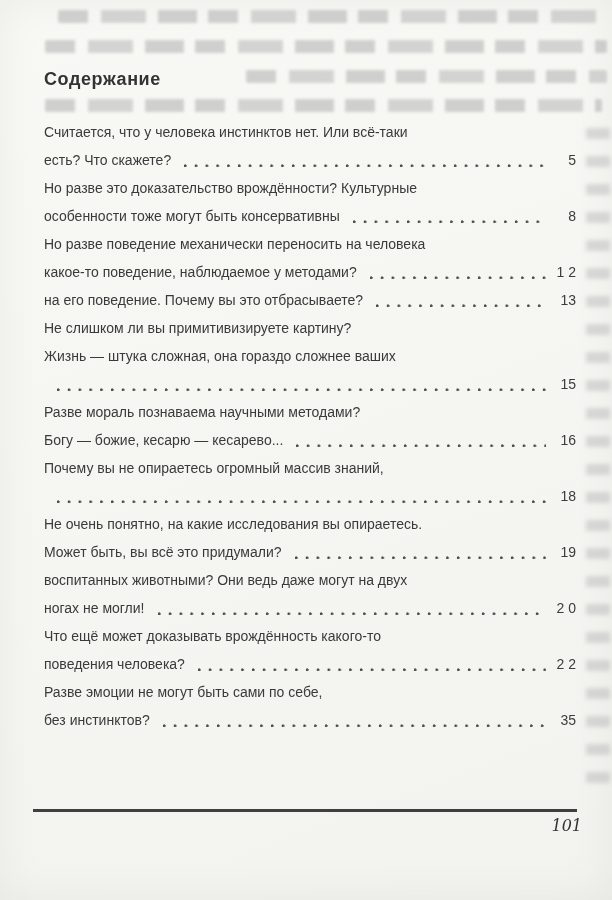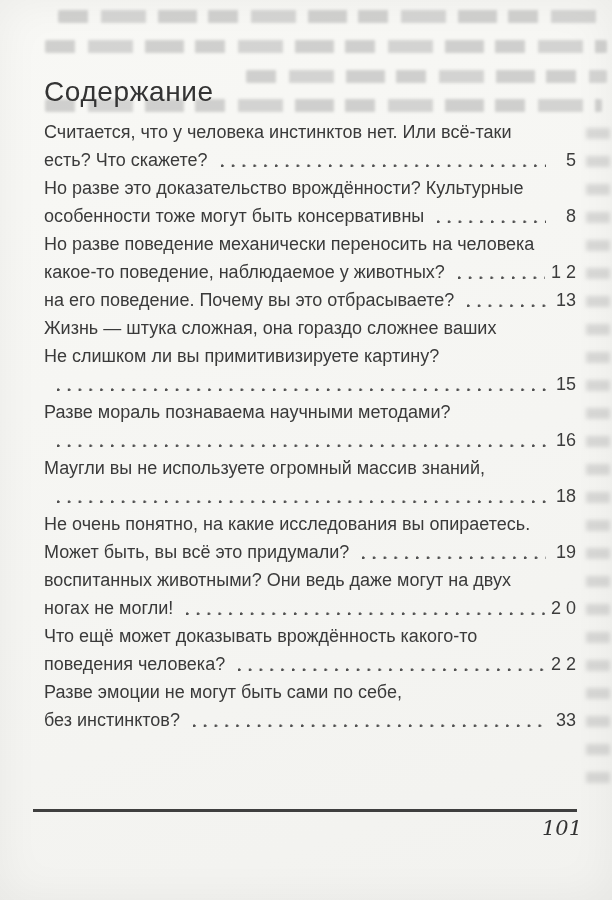--- a/index.html
+++ b/index.html
@@ -27,44 +27,44 @@
   .b3{left:246px;right:5px;top:70px;}
   .b4{left:45px;right:10px;top:99px;}
   .bleed-right{
     position:absolute;top:128px;bottom:100px;right:2px;width:24px;
     filter:blur(1.9px);opacity:.35;
     background:repeating-linear-gradient(180deg,
       #a0a0a0 0 11px,transparent 11px 28px);
   }
   .heading{
     position:absolute;left:44px;top:57px;
-    font-size:28px;font-weight:normal;letter-spacing:.6px;color:#333;
+    font-size:18px;font-weight:bold;letter-spacing:.6px;color:#333;
   }
   .toc{position:absolute;left:44px;top:118px;width:532px;}
   .line{
     display:flex;align-items:baseline;
     height:28px;line-height:28px;
-    font-size:18px;white-space:nowrap;
+    font-size:14px;white-space:nowrap;
   }
   .line .txt{flex:0 0 auto;}
   .leader{
     flex:1 1 auto;align-self:flex-end;height:4px;
     margin:0 6px 6px 13px;min-width:12px;
     background-image:radial-gradient(circle at 1.2px 1.8px,#4f4f4f 1.15px,rgba(0,0,0,0) 1.7px);
     background-size:10.8px 4px;background-repeat:repeat-x;
   }
   .pagenum{flex:0 0 auto;min-width:24px;text-align:right;color:#3c3c3c;}
   .rule{
     position:absolute;left:33px;top:809px;width:544px;height:2.5px;
     background:#3f3f3f;
   }
   .folio{
     position:absolute;top:816px;right:30px;
     font-family:"DejaVu Serif",serif;font-style:italic;
-    font-size:21px;color:#333;
+    font-size:16px;color:#333;
   }
 </style>
 </head>
 <body>
 
 <div class="page">
 
   <div class="bleed b1"></div>
   <div class="bleed b2"></div>
   <div class="bleed b3"></div>
@@ -90,52 +90,53 @@
     <div class="line">
         <span class="txt">особенности тоже могут быть консервативны</span>
         <span class="leader"></span>
         <span class="pagenum">8</span>
       </div>
 
     <div class="line">
         <span class="txt">Но разве поведение механически переносить на человека</span>
       </div>
     <div class="line">
-        <span class="txt">какое-то поведение, наблюдаемое у животных?</span>
+        <span class="txt">какое-то поведение, наблюдаемое у методами?</span>
         <span class="leader"></span>
         <span class="pagenum">1 2</span>
       </div>
 
     <div class="line">
         <span class="txt">на его поведение. Почему вы это отбрасываете?</span>
         <span class="leader"></span>
         <span class="pagenum">13</span>
       </div>
 
     <div class="line">
-        <span class="txt">Жизнь — штука сложная, она гораздо сложнее ваших</span>
+        <span class="txt">Не слишком ли вы примитивизируете картину?</span>
       </div>
     <div class="line">
-        <span class="txt">Не слишком ли вы примитивизируете картину?</span>
+        <span class="txt">Жизнь — штука сложная, она гораздо сложнее ваших</span>
       </div>
     <div class="line">
         <span class="leader"></span>
         <span class="pagenum">15</span>
       </div>
 
     <div class="line">
         <span class="txt">Разве мораль познаваема научными методами?</span>
       </div>
     <div class="line">
+        <span class="txt">Богу — божие, кесарю — кесарево...</span>
         <span class="leader"></span>
         <span class="pagenum">16</span>
       </div>
 
     <div class="line">
-        <span class="txt">Маугли вы не используете огромный массив знаний,</span>
+        <span class="txt">Почему вы не опираетесь огромный массив знаний,</span>
       </div>
     <div class="line">
         <span class="leader"></span>
         <span class="pagenum">18</span>
       </div>
 
     <div class="line">
         <span class="txt">Не очень понятно, на какие исследования вы опираетесь.</span>
       </div>
     <div class="line">
@@ -161,21 +162,21 @@
         <span class="leader"></span>
         <span class="pagenum">2 2</span>
       </div>
 
     <div class="line">
         <span class="txt">Разве эмоции не могут быть сами по себе,</span>
       </div>
     <div class="line">
         <span class="txt">без инстинктов?</span>
         <span class="leader"></span>
-        <span class="pagenum">33</span>
+        <span class="pagenum">35</span>
       </div>
 
   </main>
 
   <div class="rule"></div>
   <div class="folio">101</div>
 
 </div>
 
 </body></html>

